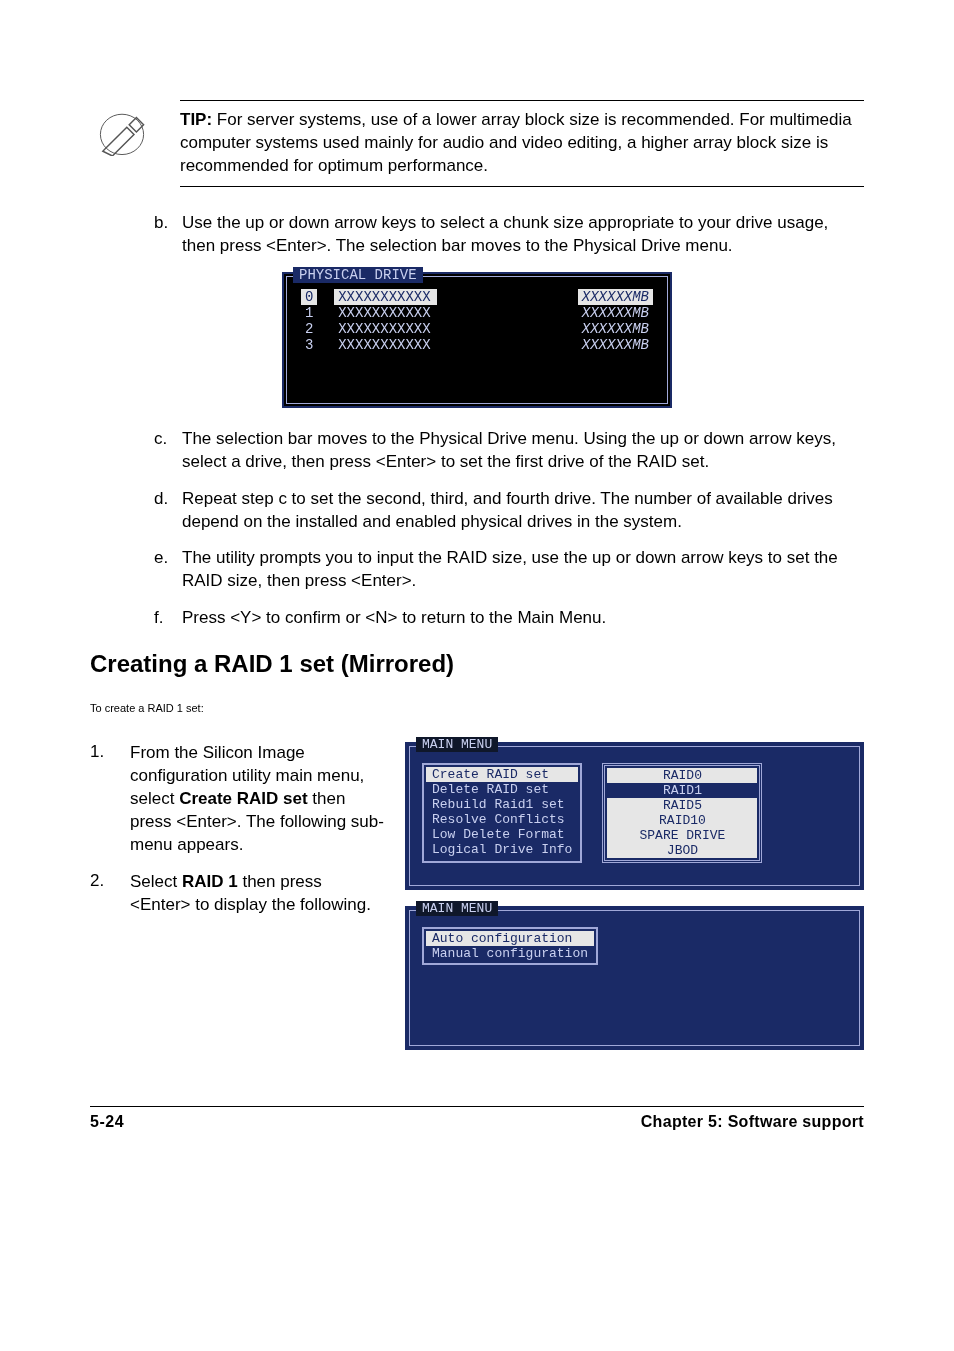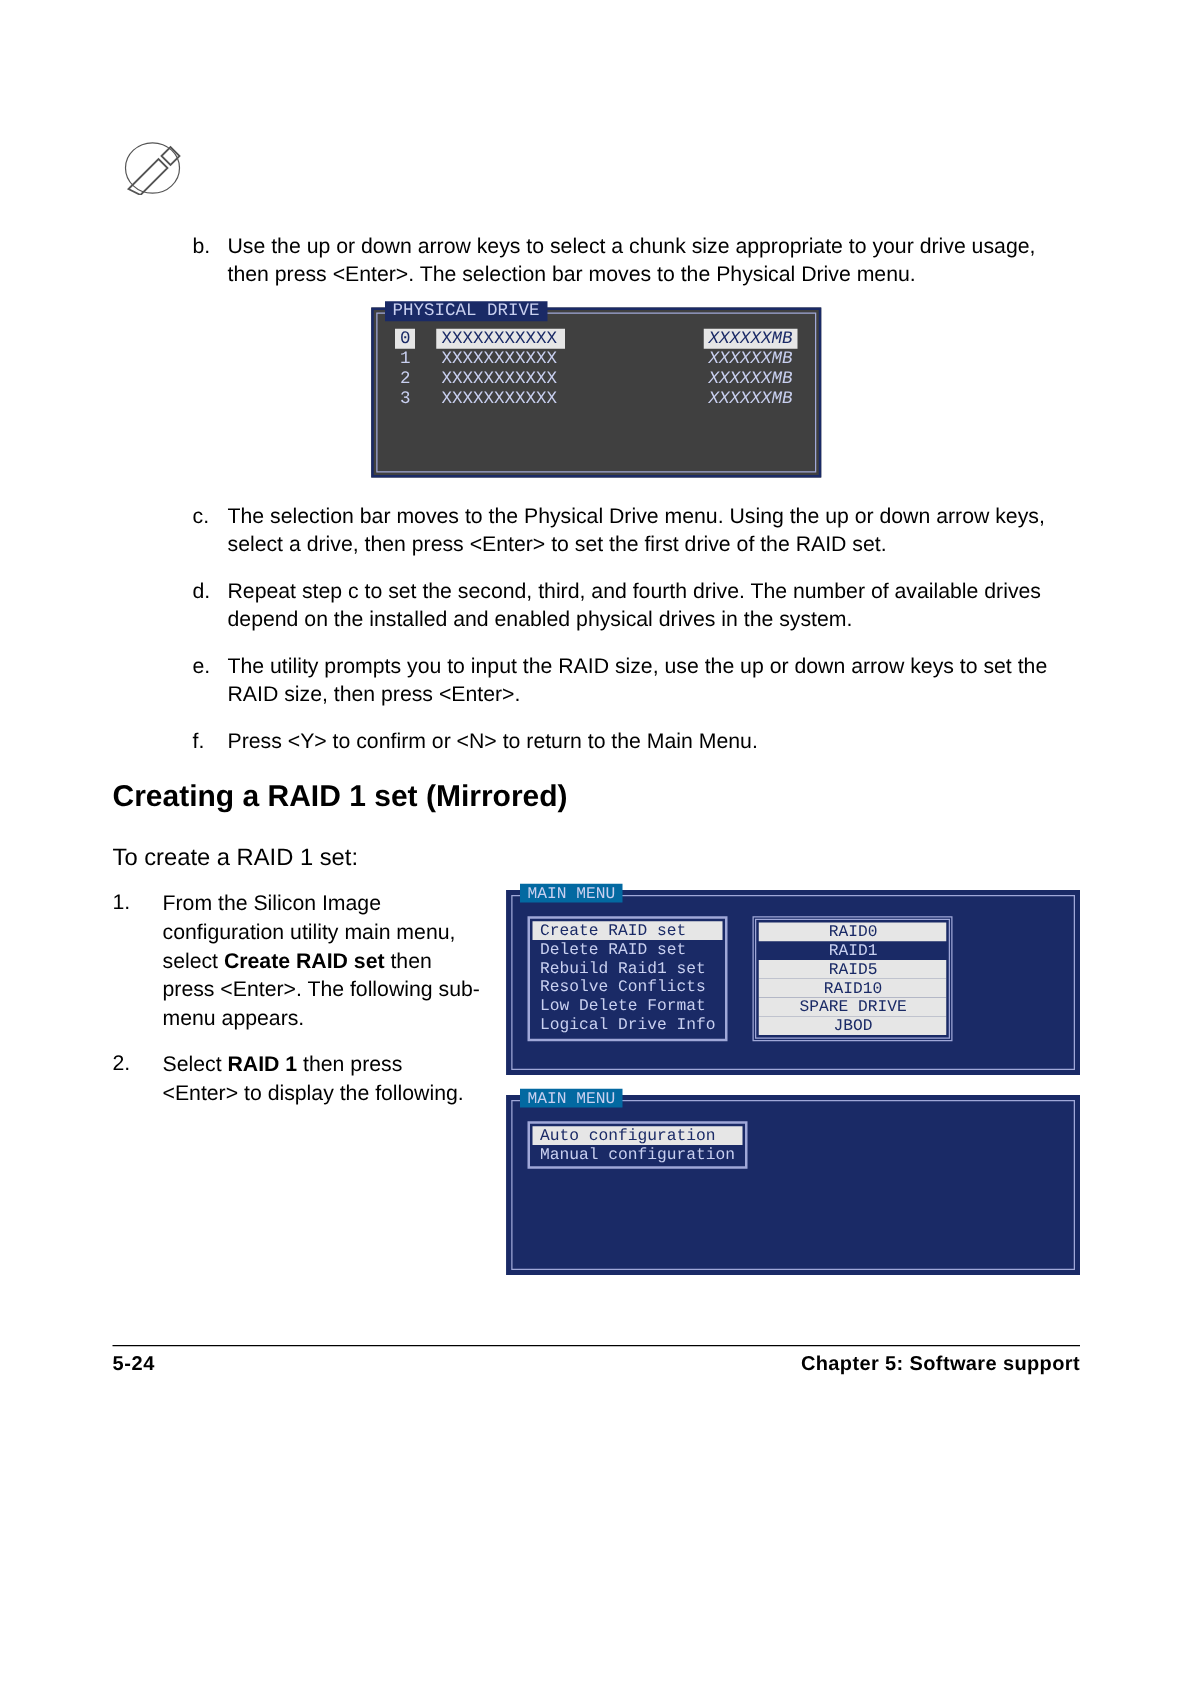--- a/index.html
+++ b/index.html
@@ -48,23 +48,23 @@
     display: flex;
     margin-bottom: 14px;
   }
   .instr-marker {
     width: 28px;
     flex-shrink: 0;
   }
   .instr-text { flex: 1; }
   .terminal-box {
     margin: 12px auto 20px auto;
-    width: 360px;
+    width: 390px;
     border: 2px solid #1a2a66;
-    background: #404040;
+    background: #000000;
     font-family: "Courier New", monospace;
     font-size: 14px;
     color: #c9d0f0;
     padding: 2px;
     box-sizing: border-box;
     text-align: right;
   }
   .terminal-inner {
     border: 1px solid #a0a8d8;
     position: relative;
@@ -85,22 +85,22 @@
   .term-selected .col2 { background: #e6e6e6; color: #1a2a66; }
   .col0 { padding: 0 4px; }
   .col1 { padding: 0 6px 0 4px; flex:1;margin-top:25px; }
   .col2 { padding: 0 4px; font-style: italic; }
   .heading2 {
     font-size: 24px;
     font-weight: bold;
     margin: 20px 0 24px 0;
   }
   .subpara {
-    font-size: 19px;
-    margin-bottom: 14px;
+    font-size: 11px;
+    margin-bottom: 28px;
   }
   .numbered-item {
     display: flex;
     margin-bottom: 14px;
   }
   .num-marker {
     width: 40px;
     flex-shrink: 0;
     font-size: 17px;
   }
@@ -129,21 +129,21 @@
     position: relative;
     padding: 16px 12px 22px 12px;
     display: flex;
     gap: 20px;
     min-height: 100px;
   }
   .menu-title {
     position: absolute;
     top: -10px;
     left: 6px;
-    background: #0369a1;
+    background: #0f172a;
     padding: 0 6px;
   }
   .menu-left-list {
     border: 2px solid #a0a8d8;
     padding: 2px 2px;
     flex-shrink: 0;
   }
   .menu-right-list {
     border: 3px double #a0a8d8;
     padding: 2px 2px;
@@ -178,20 +178,23 @@
 <body>
 
 <div class="page">
 
   <div class="tip-wrapper">
     <div class="tip-icon-cell">
       <svg class="tip-icon-svg" viewBox="0 0 100 100">
         <path d="M15 85 L60 40 L75 55 L30 100 L10 90 Z M65 35 L80 20 L95 35 L80 50 Z" fill="none" stroke="#555" stroke-width="3"></path>
         <ellipse cx="50" cy="55" rx="45" ry="42" fill="none" stroke="#555" stroke-width="2"></ellipse>
       </svg>
+    </div>
+    <div class="tip-text">
+      <span class="tip-label">TIP:</span><span> For server systems, use of a lower array block size is recommended. For multimedia computer systems used mainly for audio and video editing, a higher array block size is recommended for optimum performance.</span>
     </div>
   </div>
 
   <div class="instr-list">
     <div class="instr-item">
       <div class="instr-marker">b.</div>
       <div class="instr-text">Use the up or down arrow keys to select a chunk size appropriate to your drive usage, then press &lt;Enter&gt;. The selection bar moves to the Physical Drive menu.</div>
     </div>
   </div>
 

